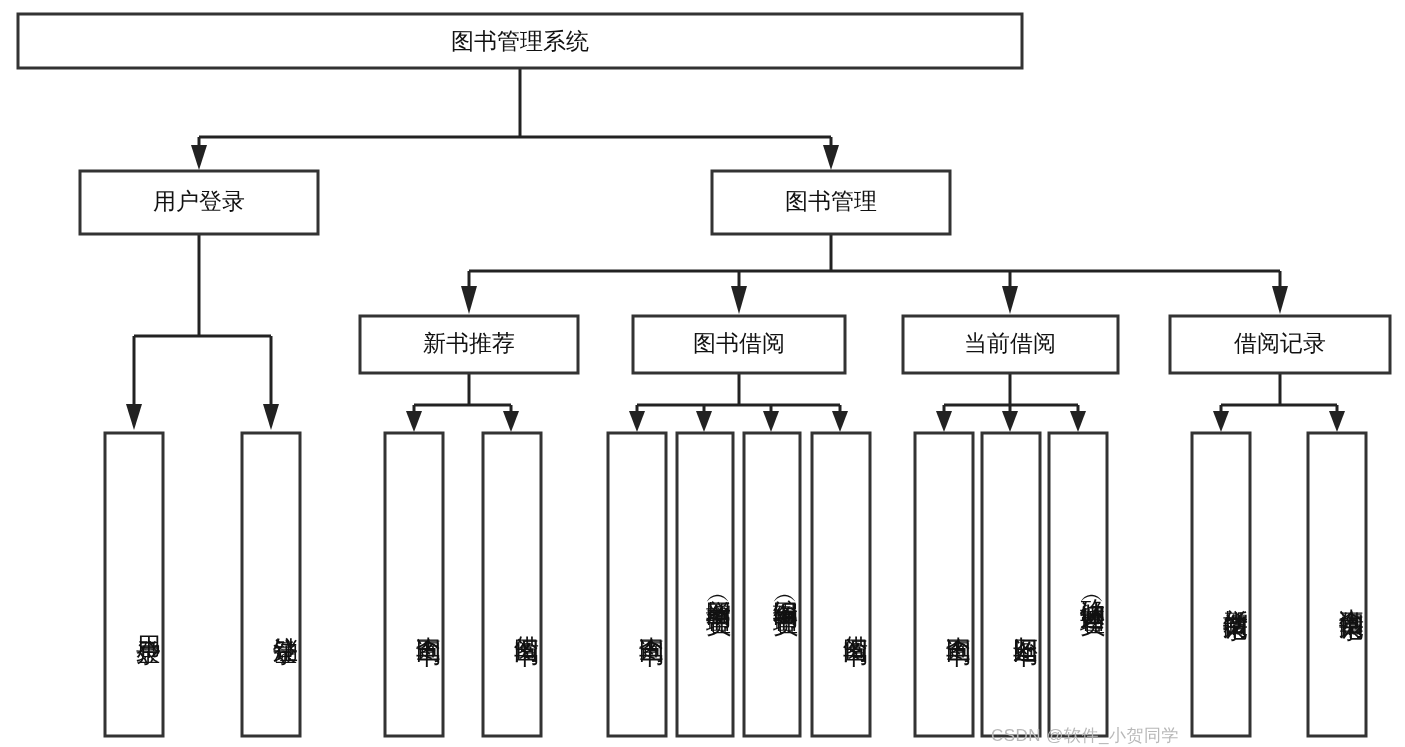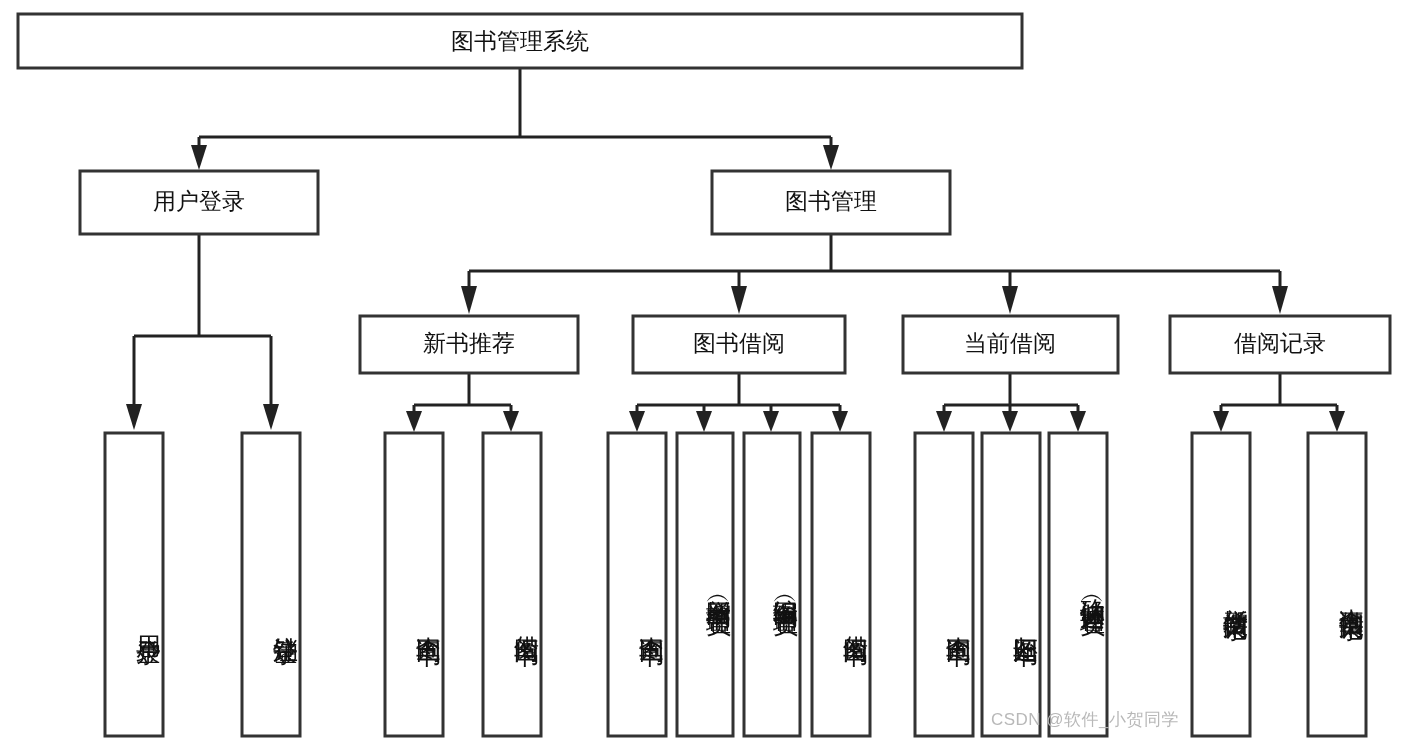--- a/index.html
+++ b/index.html
@@ -70,21 +70,21 @@
     font-size: 25px;
     line-height: 1.12;
     letter-spacing: 2px;
     color: #111111;
     white-space: nowrap;
     pointer-events: none;
   }
   .watermark {
     position: absolute;
     right: 8px;
-    bottom: 16px;
+    bottom: 0;
     font-size: 17px;
     color: #b8b8b8;
     letter-spacing: 0.5px;
     white-space: nowrap;
   }
 </style>
 </head>
 <body>
 
 <div id="diagram-root">

